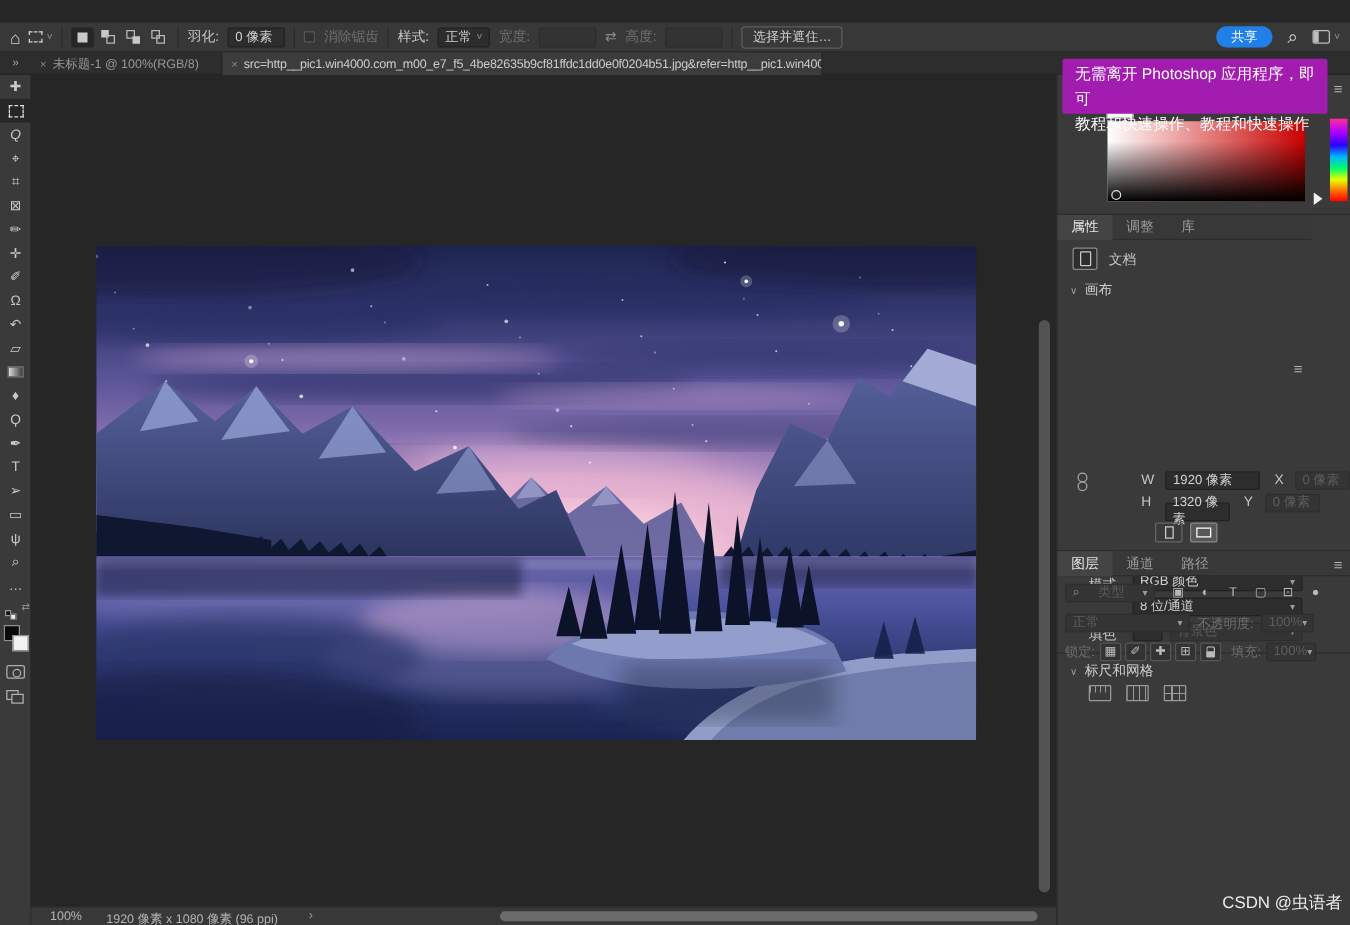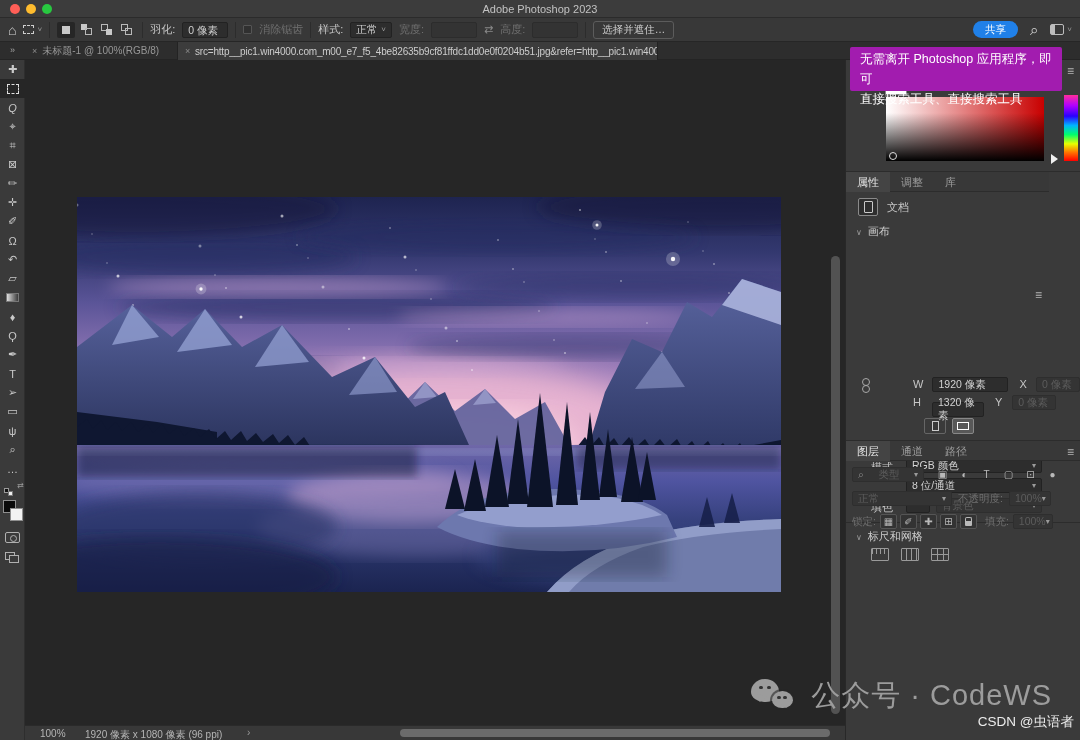--- a/index.html
+++ b/index.html
@@ -170,26 +170,20 @@
     border-radius:50% 50% 48% 48% / 55% 55% 45% 45%; box-shadow:0 0 0 2px rgba(38,38,38,.6); }
   .wx .b2::after { content:""; position:absolute; right:3px; bottom:-4px; border:4px solid transparent; border-top:6px solid #9c9c9c; transform:rotate(-18deg); }
   .wx .e { position:absolute; width:3.4px; height:3.4px; border-radius:50%; background:#333; }
   #wm-csdn { right:6px; top:713px; font-size:13.5px; color:#ececec; z-index:60; }
 </style>
 </head>
 <body>
 
 <div id="app" data-name="photoshop-window">
 
-  <div id="titlebar" class="abs" data-name="titlebar">
-    <span class="tl r" data-name="close-window-button"></span>
-    <span class="tl y" data-name="minimize-window-button"></span>
-    <span class="tl g" data-name="zoom-window-button"></span>
-    <div id="title-text" data-name="window-title">Adobe Photoshop 2023</div>
-  </div>
 
   <div id="optionsbar" class="abs" data-name="options-bar">
     <span class="home-i" data-name="home-icon">⌂</span>
     <span style="display:flex;align-items:center;gap:3px" data-name="tool-preset-dropdown">
       <span class="marq-box" data-name="marquee-preset-icon"></span>
       <span class="chev">˅</span>
     </span>
     <span class="ob-sep" data-name="divider"></span>
     <span class="selmode" data-name="selection-mode-group">
       <span class="sm-btn active" data-name="new-selection-button">
@@ -650,31 +644,18 @@
         <span class="pbox dis pdrop" style="width:40px" data-name="fill-input">
           <span>100%</span>
             <span class="chev">▾</span>
         </span>
       </div>
     </div>
   </div>
 
   <div id="tooltip" class="abs" data-name="search-tooltip">
     <div data-name="tooltip-line1">无需离开 Photoshop 应用程序，即可</div>
-    <div data-name="tooltip-line2">直接搜索工具、直接搜索工具</div>
+    <div data-name="tooltip-line2">教程和快速操作、教程和快速操作</div>
   </div>
 
-  <div id="wm-wechat" class="abs" data-name="wechat-watermark">
-    <span class="wx" data-name="wechat-icon">
-      <span class="b1">
-          <span class="e" style="left:8px;top:7px"></span>
-          <span class="e" style="left:16px;top:7px"></span>
-        </span>
-      <span class="b2">
-          <span class="e" style="left:5px;top:5px"></span>
-          <span class="e" style="left:11px;top:5px"></span>
-        </span>
-    </span>
-    <span class="txt" data-name="wechat-watermark-text">公众号 · CodeWS</span>
-  </div>
   <div id="wm-csdn" class="abs" data-name="csdn-watermark">CSDN @虫语者</div>
 
 </div>
 
 </body></html>

